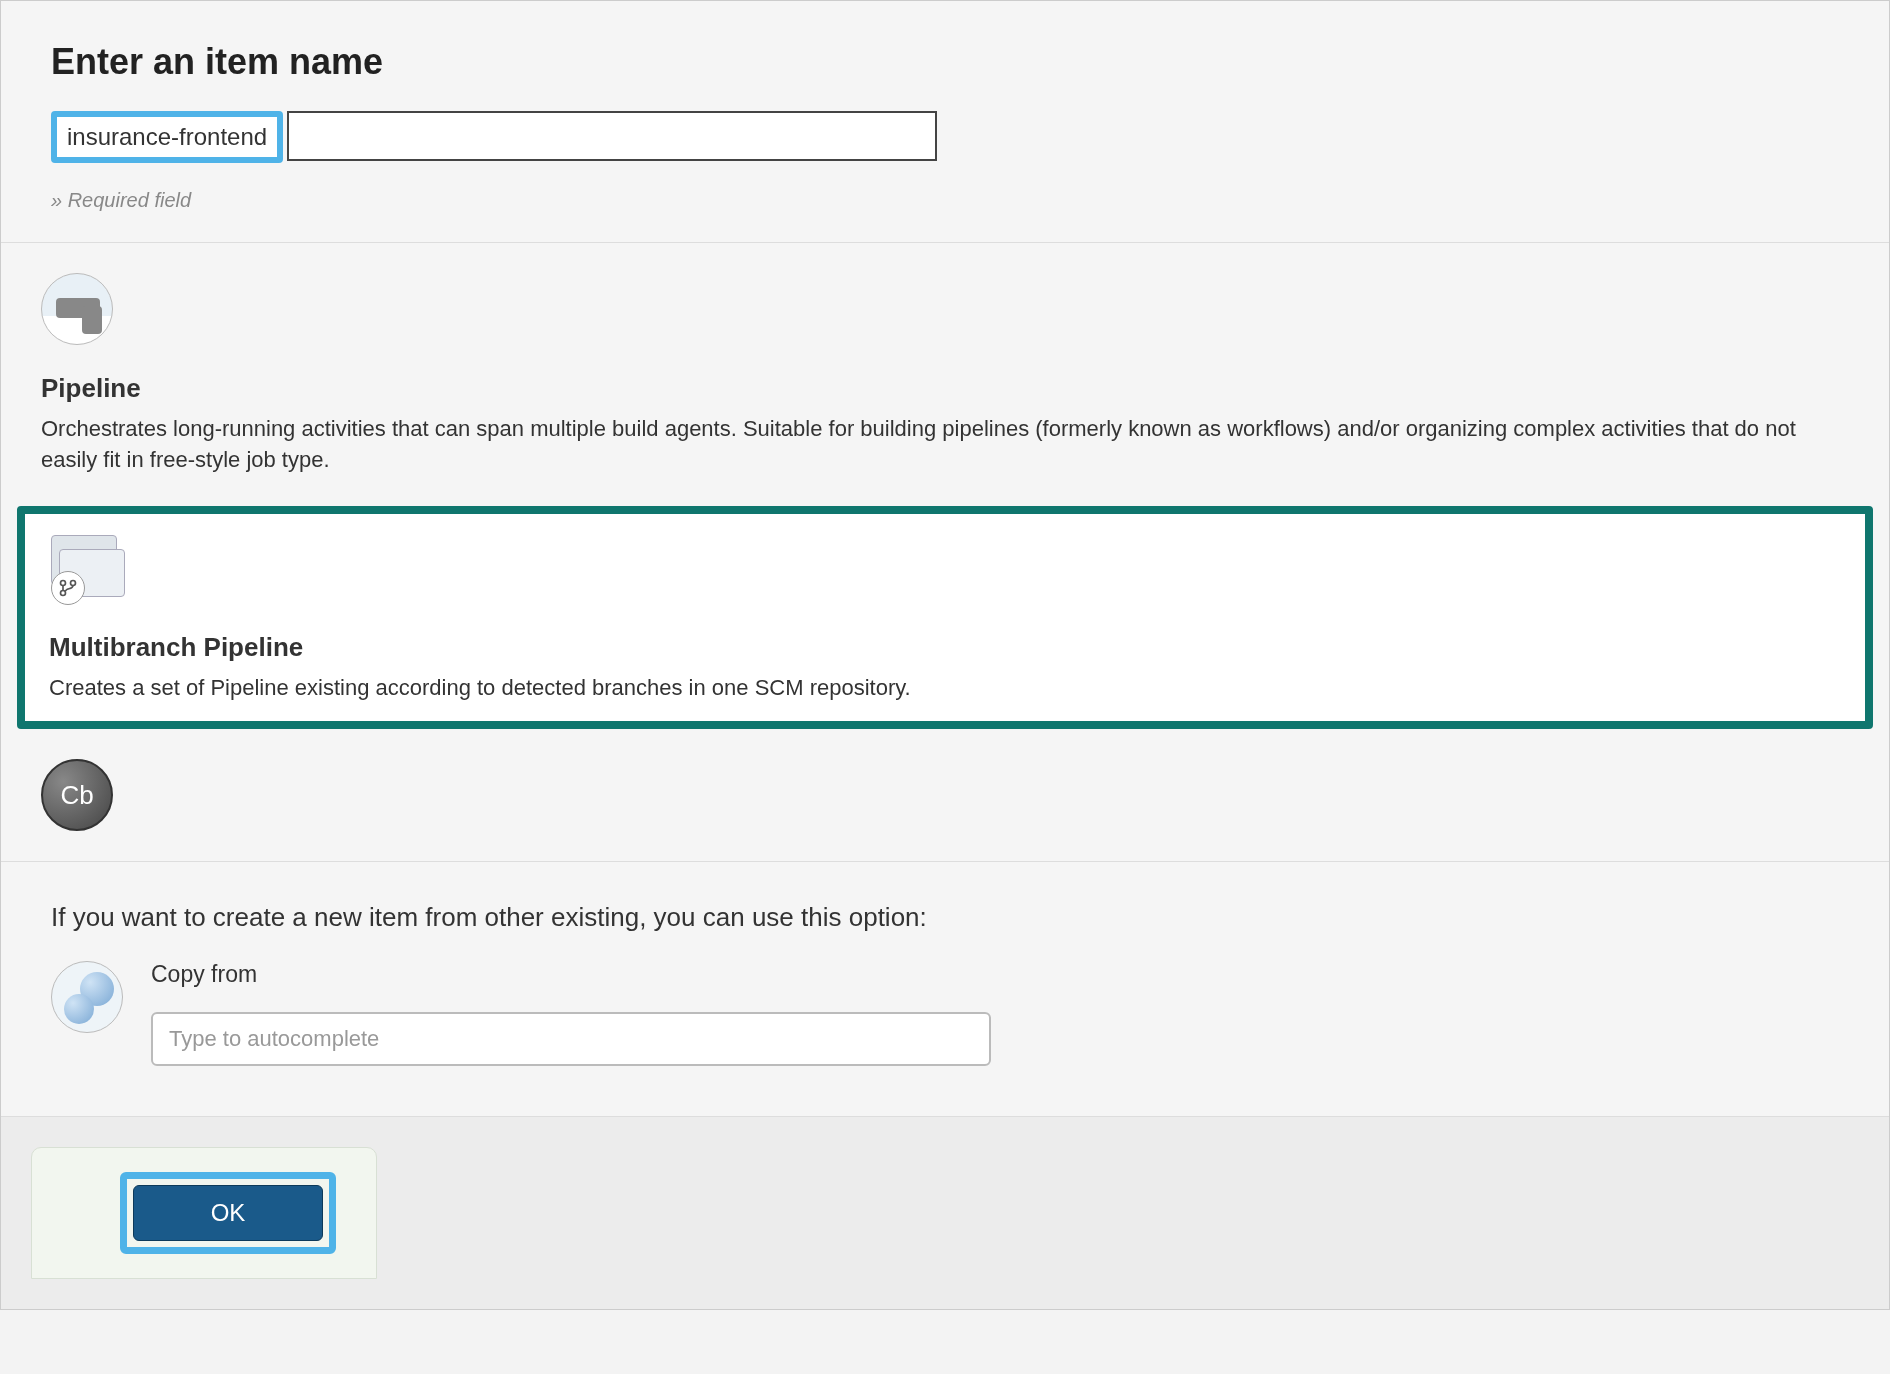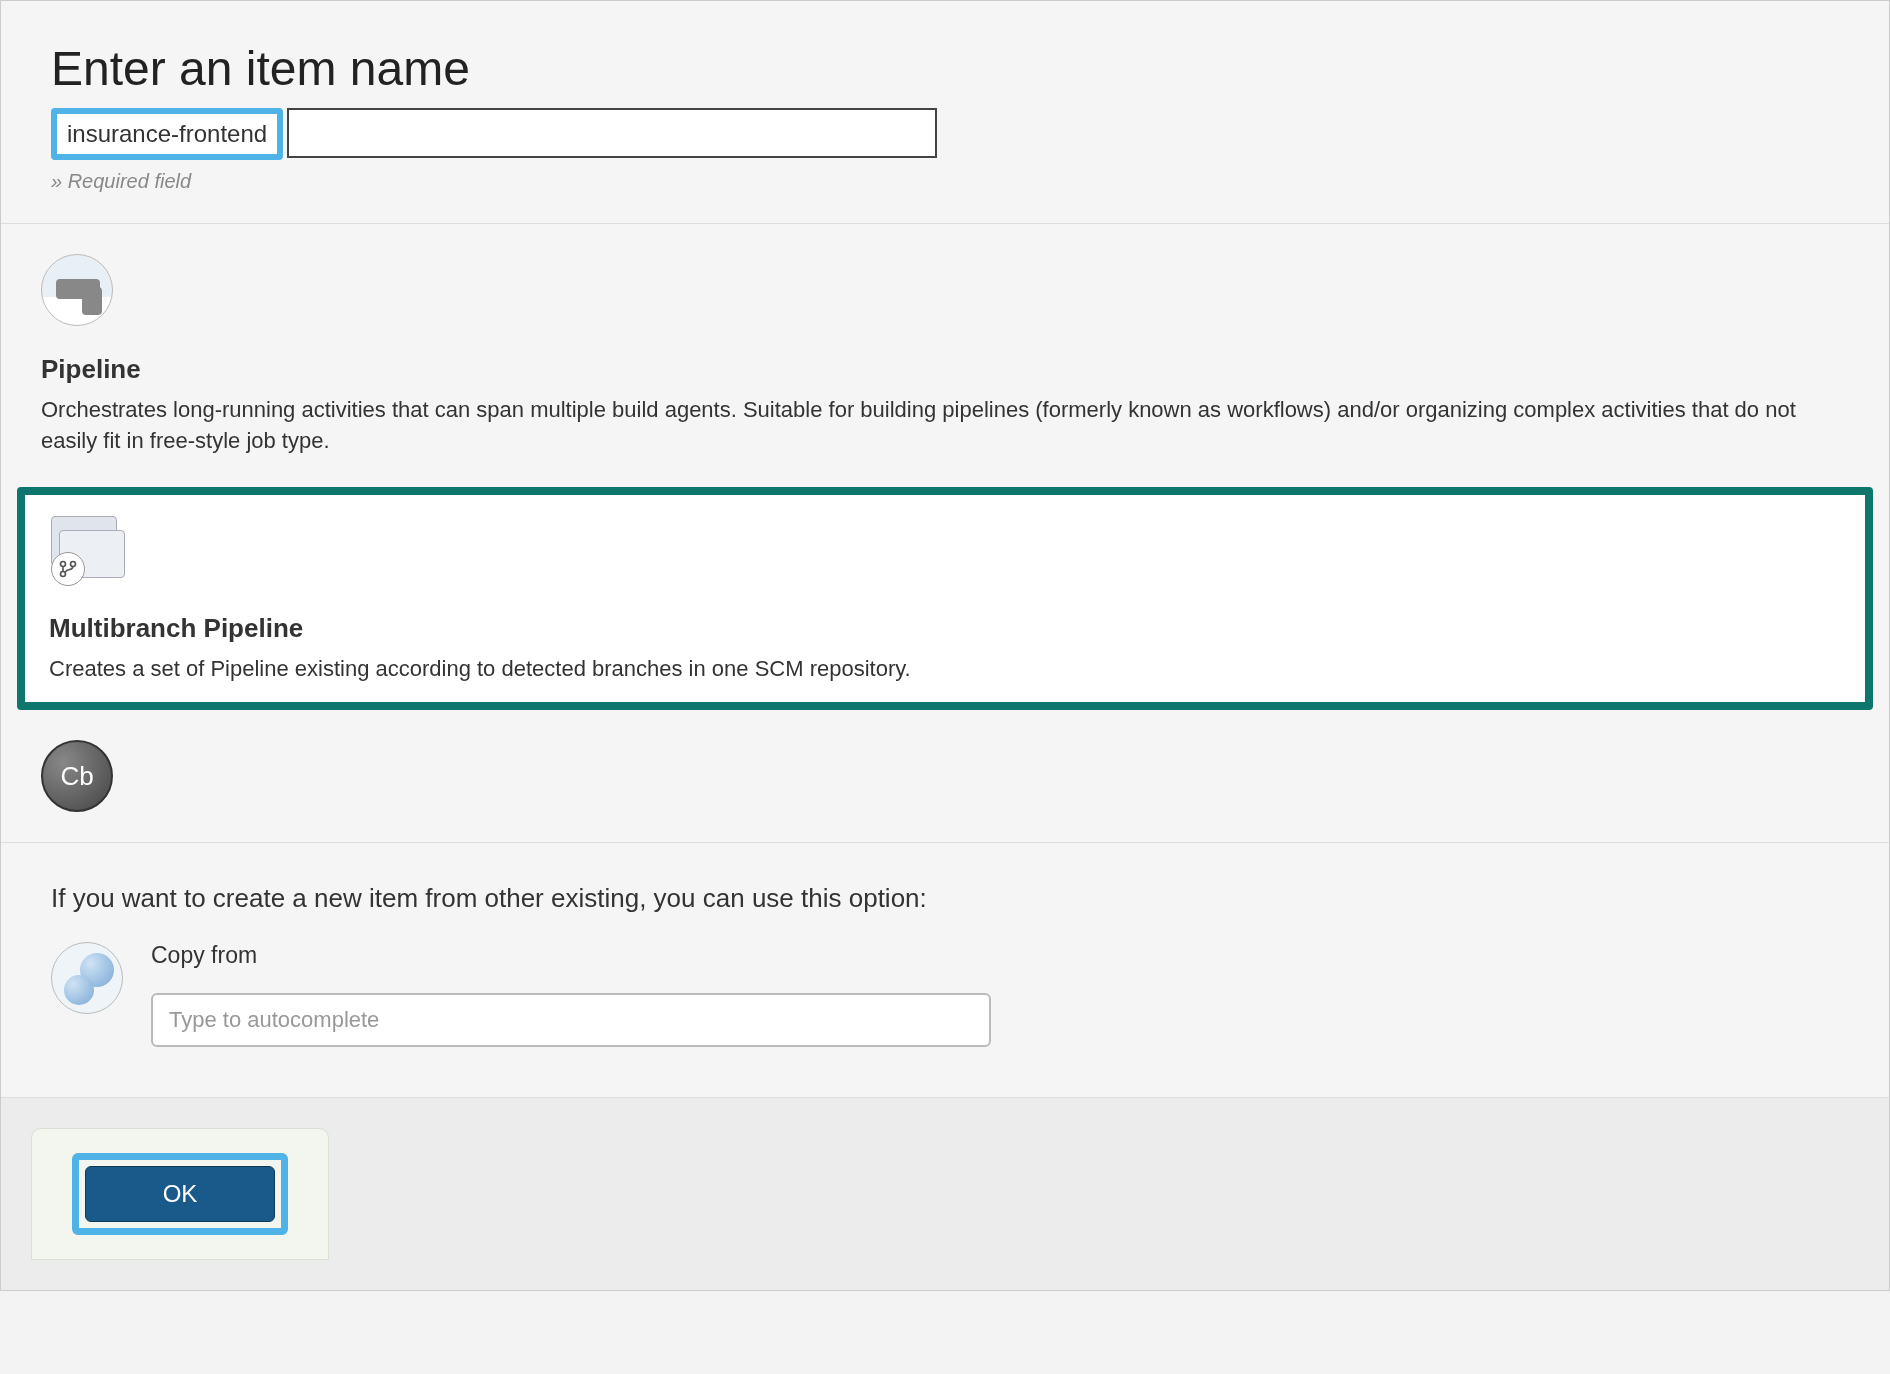--- a/index.html
+++ b/index.html
@@ -16,24 +16,24 @@
   }
   .section {
     padding: 30px 50px;
     border-bottom: 1px solid #ddd;
   }
   .header-section {
     padding: 40px 50px 30px 50px;
     border-bottom: 1px solid #ddd;
   }
   h1 {
-    font-size: 48px;
-    font-weight: 400;
+    font-size: 36px;
+    font-weight: 700;
     color: #222;
-    margin-bottom: 12px;
+    margin-bottom: 28px;
   }
   .name-row {
     display: flex;
     align-items: stretch;
     gap: 8px;
   }
   .name-highlight {
     border: 6px solid #4fb3e8;
     background: #fff;
     padding: 6px 10px;
@@ -45,21 +45,21 @@
   }
   .name-input {
     flex: 0 0 650px;
     height: 50px;
     border: 2px solid #444;
     background: #fff;
     font-size: 22px;
     padding: 0 10px;
   }
   .required-hint {
-    margin-top: 10px;
+    margin-top: 26px;
     font-style: italic;
     color: #888;
     font-size: 20px;
   }
   .job-list {
     padding: 0;
   }
   .job-item {
     display: flex;
     align-items: flex-start;
@@ -138,20 +138,21 @@
     border: 1px solid #d8e0d4;
     border-radius: 10px 10px 0 0;
     padding: 24px 40px;
     margin-left: -10px;
   }
   .ok-highlight {
     border: 7px solid #4fb3e8;
     border-radius: 6px;
     padding: 6px;
     display: inline-block;
+    margin-left: 48px;
   }
   .ok-button {
     background: #1a5a8a;
     color: #fff;
     border: 1px solid #0d3a5a;
     border-radius: 6px;
     font-size: 24px;
     font-weight: 500;
     width: 190px;
     height: 56px;

